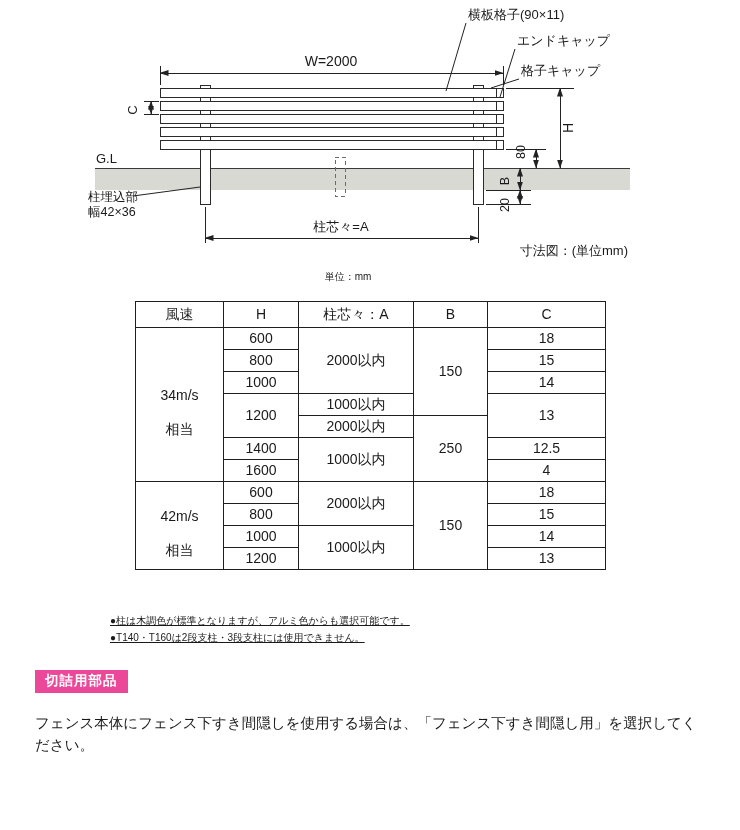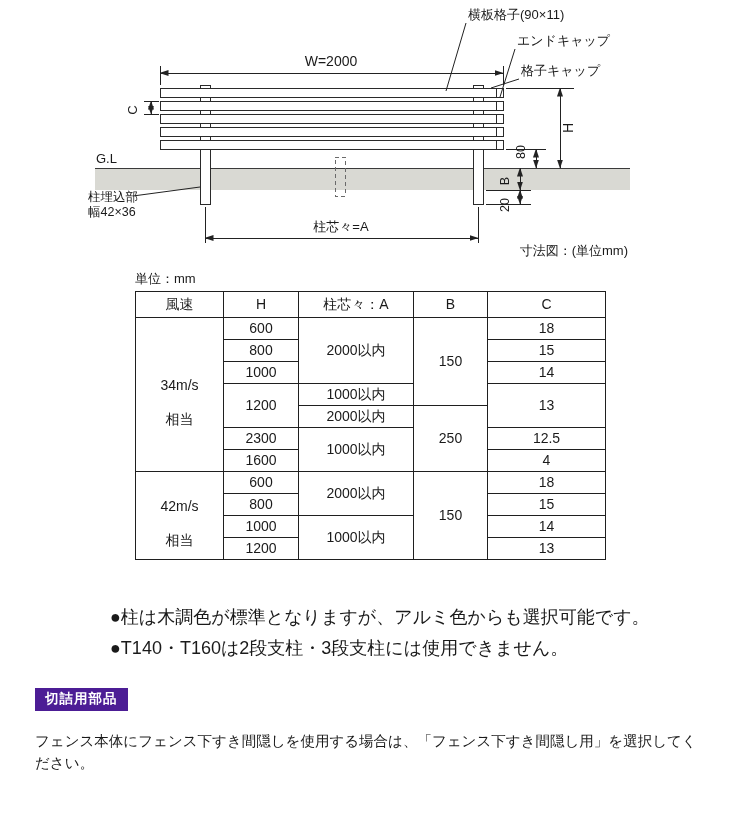--- a/index.html
+++ b/index.html
@@ -9,37 +9,37 @@
     font-family:"Liberation Sans","DejaVu Sans",sans-serif;
     color:#1a1a1a;
   }
   .page { position:relative; width:740px; height:830px; overflow:hidden; background:#fff; }
 
   
   .drawing { display:block; }
   svg text { fill:#1a1a1a; }
 
   
-  .unit-label { width:470px; margin:0 0 3px 135px; padding-right:44px; text-align:left; font-size:13px; }
+  .unit-label { width:470px; margin:0 0 17px 135px; padding-right:44px; text-align:center; font-size:10px; }
   table.spec { border-collapse:collapse; table-layout:fixed; width:470px; margin-left:135px; background:#f97316; }
   table.spec th, table.spec td {
     border:1px solid #1f1f1f; text-align:center; vertical-align:middle;
     font-size:14px; font-weight:400; padding:0; height:22px; line-height:1.25; background:#fff;
   }
   table.spec th { height:26px; }
   .wind-cell span { display:block;margin-top:16px; }
 
   
-  .notes { margin:42px 0 8px 110px; font-size:18px; line-height:1.72; }
+  .notes { margin:42px 0 8px 110px; font-size:10px; line-height:1.72;text-decoration:underline; }
 
   
   .sections { margin:24px 36px 0 35px; }
   .sec { margin-bottom:13px; }
   .sec-title {
-    display:inline-block; background:#4c1d95; color:#fff;
+    display:inline-block; background:#ec4899; color:#fff;
     font-size:13.5px; font-weight:700; padding:2px 10px 3px; margin-bottom:6px; letter-spacing:1px;
   }
   .sec p { font-size:14.5px; line-height:1.52; }
 </style>
 </head>
 <body>
 
 <div class="page">
 
   <svg class="drawing" width="740" height="270" viewBox="0 0 740 270">
@@ -167,21 +167,21 @@
     <tr>
       <td rowspan="2">1200</td>
       <td>1000以内</td>
       <td rowspan="2">13</td>
     </tr>
     <tr>
       <td>2000以内</td>
       <td rowspan="3">250</td>
     </tr>
     <tr>
-      <td>2300</td>
+      <td>1400</td>
       <td rowspan="2">1000以内</td>
       <td>12.5</td>
     </tr>
     <tr>
       <td>1600</td>
       <td>4</td>
     </tr>
 
     <tr>
       <td class="wind-cell" rowspan="4">

